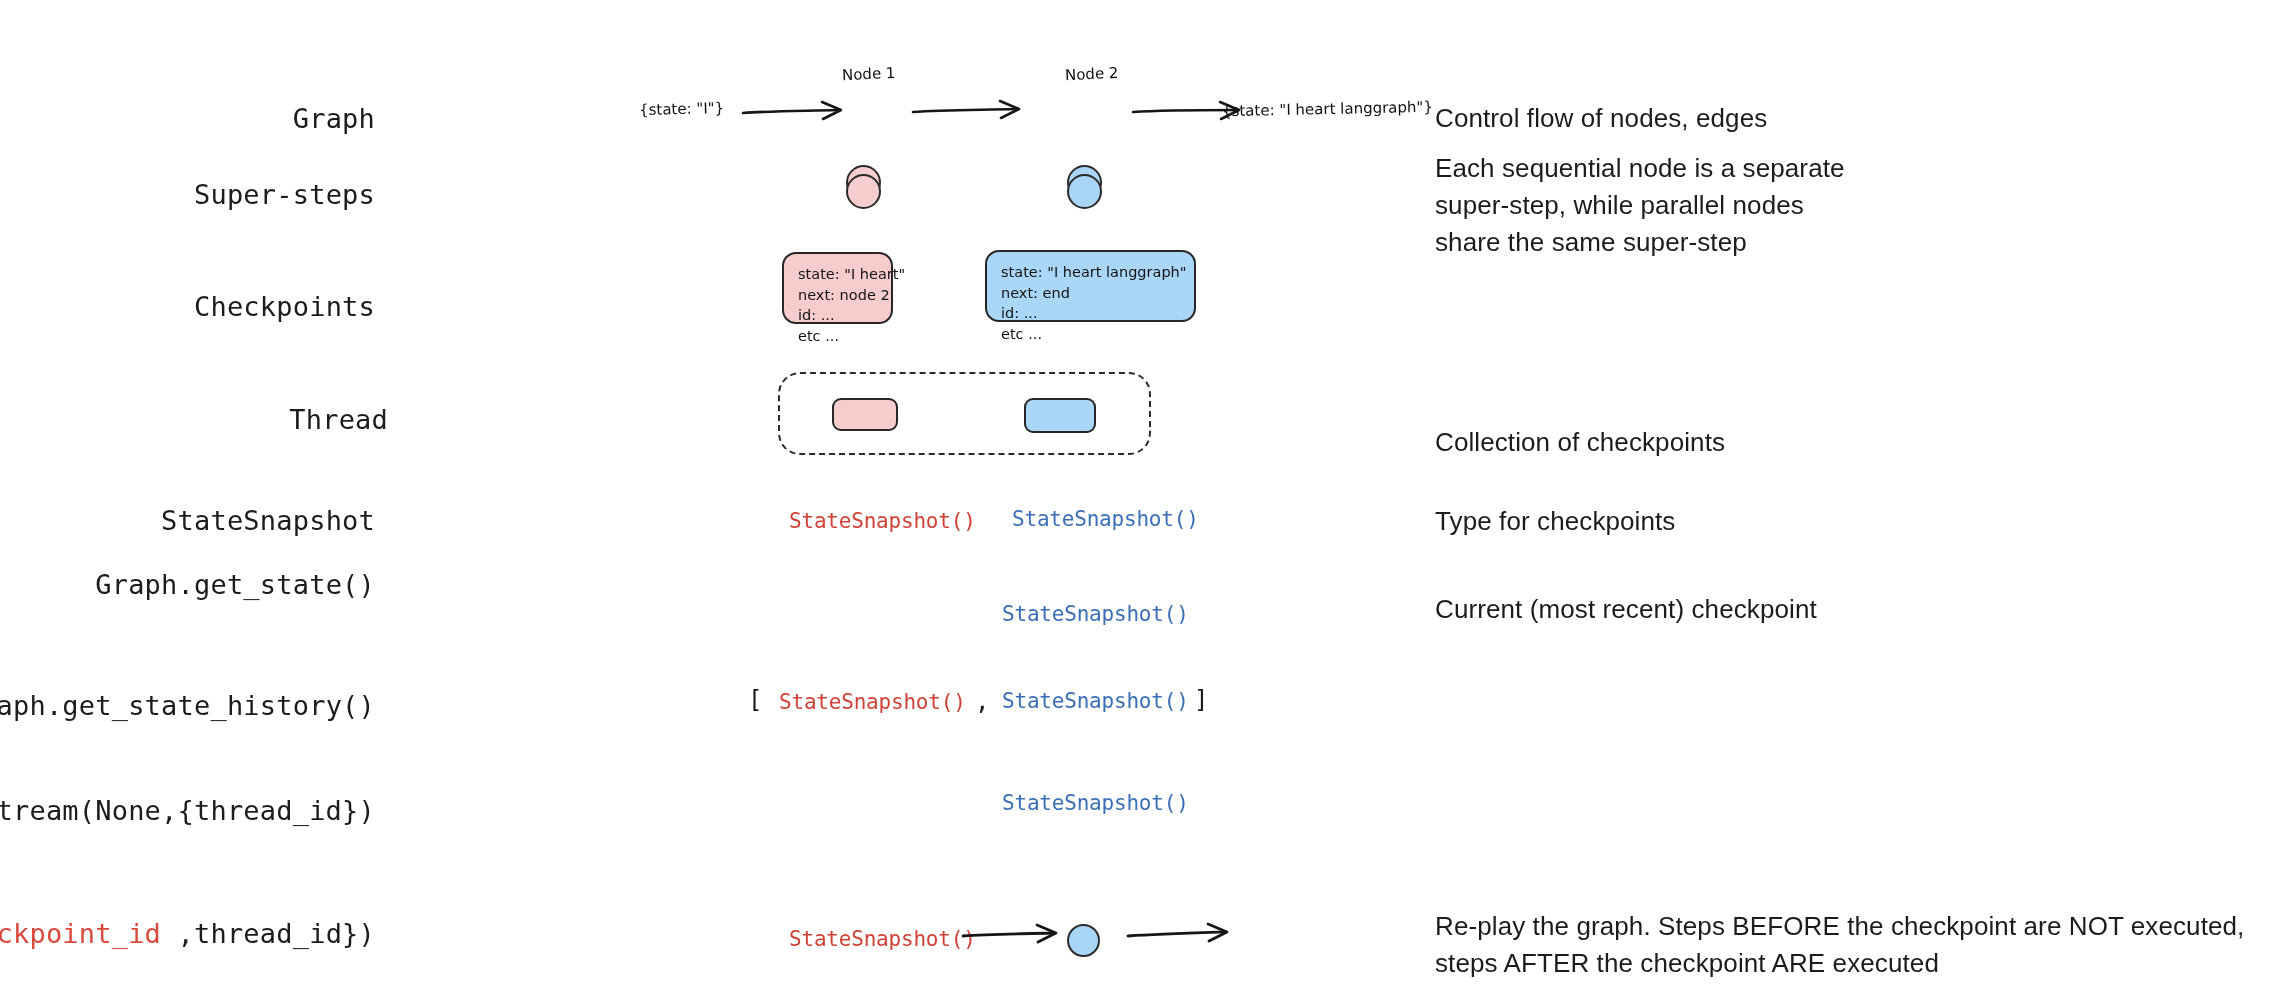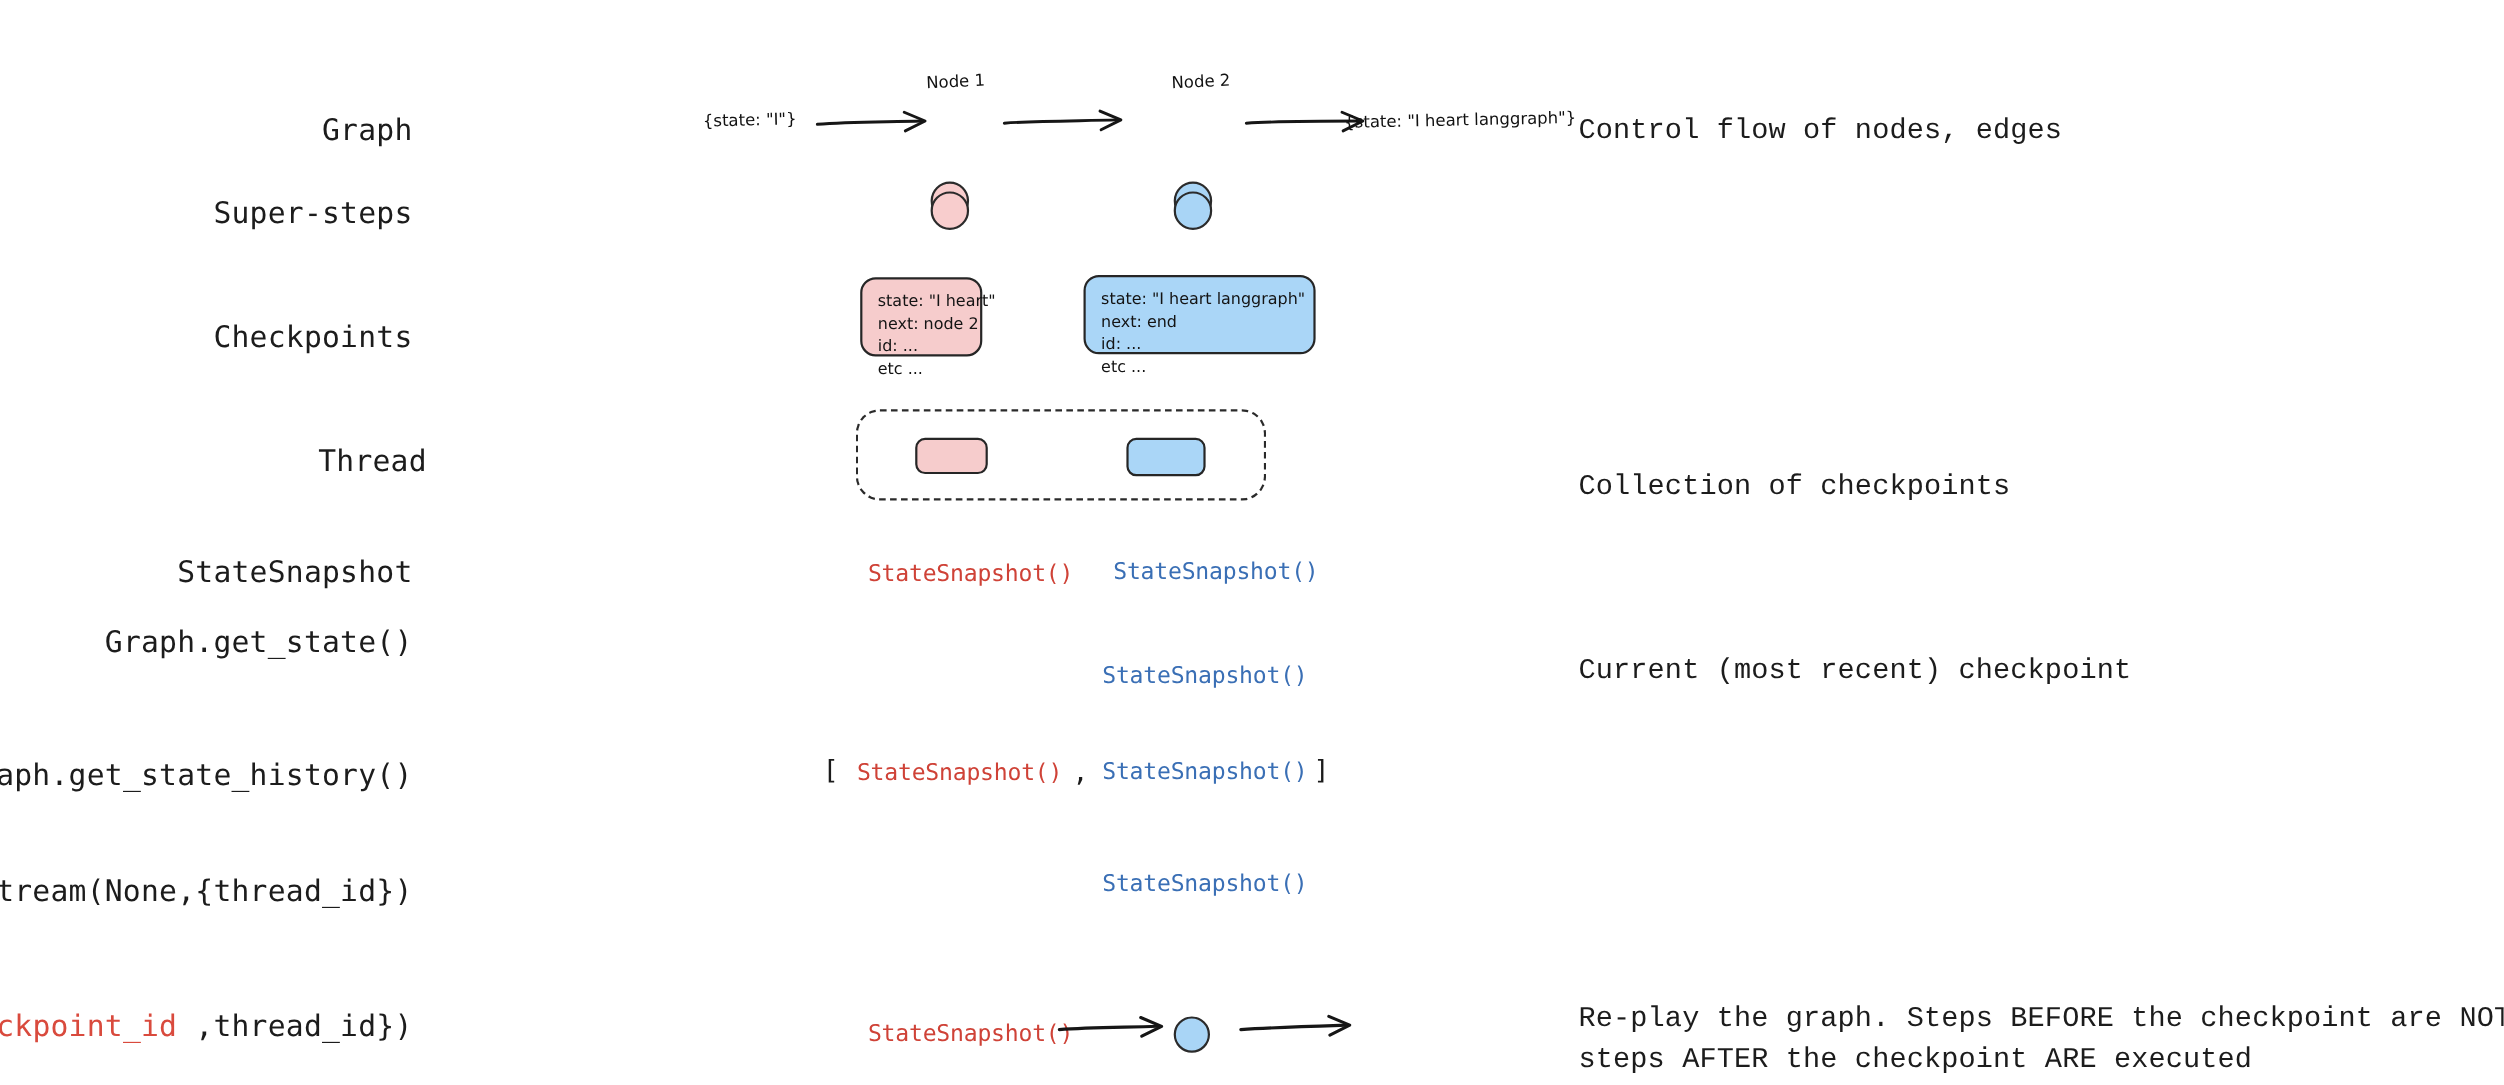--- a/index.html
+++ b/index.html
@@ -29,21 +29,21 @@
     white-space: pre;
     line-height: 1.2;
   }
   .row-label .hl {
     color: #d94a3d;
   }
   
   .row-desc {
     position: absolute;
     color: #1c1c1c;
-    font-family: Liberation Mono, monospace;
+    font-family: Liberation Sans, sans-serif;
     font-size: 26px;
     line-height: 1.42;
     white-space: pre;
     letter-spacing: 0.1px;
   }
   
   .hand {
     position: absolute;
     font-family: "DejaVu Sans", sans-serif;
     color: #111111;
@@ -152,20 +152,23 @@
 
   <div class="hand hand-small" style="left:1222px; top:100px; transform:rotate(-1.2deg);">{state: "I heart langgraph"}</div>
 
   <div class="row-desc" style="left:1435px; top:100px;">Control flow of nodes, edges</div>
 
   <div class="row-label" style="right:1901px; top:179px;">Super-steps</div>
 
   <div class="circle pink" style="left:846px; top:174px; width:35px; height:35px;"></div>
   <div class="circle blue" style="left:1067px; top:174px; width:35px; height:35px;"></div>
 
+  <div class="row-desc" style="left:1435px; top:150px;">Each sequential node is a separate
+super-step, while parallel nodes
+share the same super-step</div>
 
   <div class="row-label" style="right:1901px; top:291px;">Checkpoints</div>
 
   <div class="cp-box pink" style="left:782px; top:252px; width:111px; height:72px;">
     <div class="cp-line">state: "I heart"</div>
     <div class="cp-line">next: node 2</div>
     <div class="cp-line">id: ...</div>
     <div class="cp-line">etc ...</div>
   </div>
 
@@ -183,20 +186,21 @@
   <div class="mini-box pink" style="left:832px; top:398px; width:66px; height:33px;"></div>
   <div class="mini-box blue" style="left:1024px; top:398px; width:72px; height:35px;"></div>
 
   <div class="row-desc" style="left:1435px; top:424px;">Collection of checkpoints</div>
 
   <div class="row-label" style="right:1901px; top:505px;">StateSnapshot</div>
 
   <div class="snap red" style="left:789px; top:509px;">StateSnapshot()</div>
   <div class="snap blue" style="left:1012px; top:507px;">StateSnapshot()</div>
 
+  <div class="row-desc" style="left:1435px; top:503px;">Type for checkpoints</div>
 
   <div class="row-label" style="right:1901px; top:569px;">Graph.get_state()</div>
 
   <div class="snap blue" style="left:1002px; top:602px;">StateSnapshot()</div>
 
   <div class="row-desc" style="left:1435px; top:591px;">Current (most recent) checkpoint</div>
 
   <div class="row-label" style="right:1901px; top:690px;">Graph.get_state_history()</div>
 
   <div class="bracket" style="left:748px; top:686px;">[</div>

